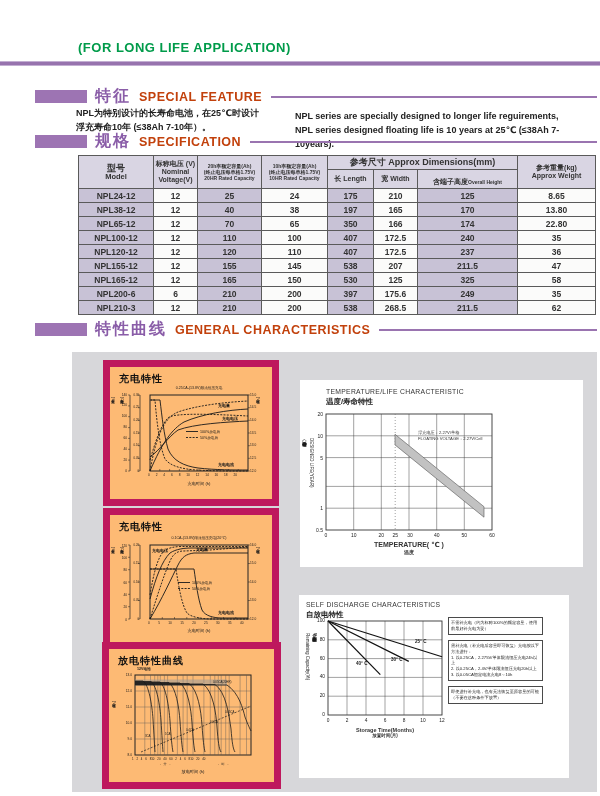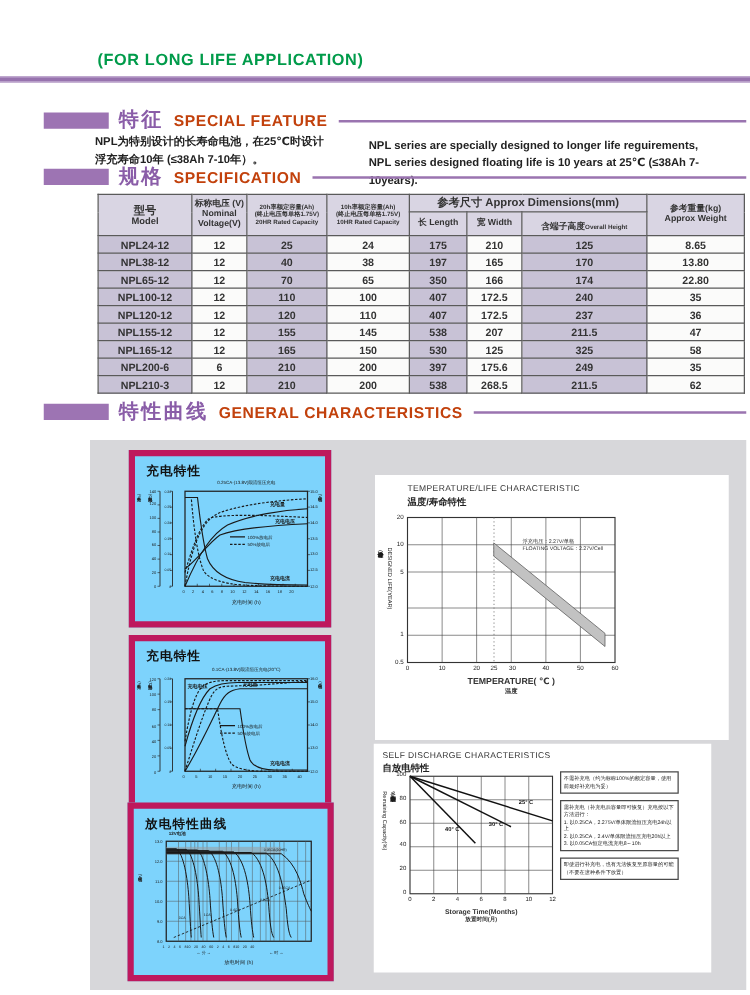--- a/index.html
+++ b/index.html
@@ -25,21 +25,21 @@
   .spec th{background:#d9d5e3;color:#333;font-weight:bold;}
   .spec td{background:#fbfbfa;color:#333;font-size:8.5px;height:13px;font-weight:bold;}
   .spec td.lav{background:#c8c2d6;}
   .h-cn{font-size:9px;line-height:10px;}
   .h-en{font-size:7.5px;line-height:8px;}
   .h-sm{font-size:7px;line-height:8px;}
   .h-xs{font-size:5px;line-height:6px;font-weight:bold;}
   .h-dim{font-size:9px;}
   
   .panel{position:absolute;left:72px;top:352px;width:525px;height:440px;background:#d7d7da;}
-  .wbox{position:absolute;background:#7dd3fc;border:5px solid #be185d;}
+  .wbox{position:absolute;background:#fdba74;border:7px solid #be185d;padding-left:10px;}
   .wpanel{position:absolute;background:#ffffff;}
   .wbox svg,.wpanel svg{position:absolute;left:0;top:0;}
   svg text{font-family:inherit;fill:#1a1a1a;}
   .bt{position:absolute;left:9px;top:5px;font-size:10px;font-weight:bold;color:#111;letter-spacing:1px;}
   .lbl{position:absolute;color:#1a1a1a;}
   .ticks{position:absolute;color:#1a1a1a;white-space:pre-line;}
   
   .xtD{position:absolute;top:152px;font-size:5px;transform:translateX(-50%);color:#222;}
   .ytD{position:absolute;left:6px;width:17px;text-align:right;font-size:5px;color:#222;}
   .xtE{position:absolute;top:123px;font-size:4.8px;transform:translateX(-50%);color:#222;}
@@ -351,21 +351,21 @@
 11.0
 10.0
 9.0
 8.0</div>
       <div class="lbl" style="left:23px;top:107.5px;width:122px;font-size:2.9px;word-spacing:2px;">1 2 4 6 810 20 40 60 2 4 6 810 20 40</div>
       <div class="lbl" style="left:30px;top:113px;width:52px;text-align:center;font-size:3.2px;">← 分 →</div>
       <div class="lbl" style="left:88px;top:113px;width:52px;text-align:center;font-size:3.2px;">← 时 →</div>
       <div class="lbl" style="left:26px;top:120px;width:116px;text-align:center;font-size:4.2px;">放电时间 (h)</div>
     </div>
 
-    <div class="wpanel" style="left:228px;top:28px;width:283px;height:212px;">
+    <div class="wpanel" style="left:228px;top:28px;width:283px;height:187px;">
       <svg width="283" height="187" viewBox="0 0 283 187">
         <rect x="26" y="34" width="166" height="116" fill="none" stroke="#333" stroke-width="0.9"></rect>
         <path d="M53.7,34V150 M81.3,34V150 M109,34V150 M136.7,34V150 M164.3,34V150" stroke="#444" stroke-width="0.5"></path>
         <path d="M26,55.8H192 M26,77.6H192 M26,106.4H192 M26,128.2H192" stroke="#444" stroke-width="0.5"></path>
         <path d="M95.2,34V150" stroke="#777" stroke-width="0.7" stroke-dasharray="1 2"></path>
         <polygon points="95,54.3 95,64.9 184,137.2 184,126.7" fill="#c2c2c2" stroke="#555" stroke-width="0.6"></polygon>
       </svg>
       <div class="lbl" style="left:26px;top:8px;font-size:6.8px;letter-spacing:.3px;color:#333;">TEMPERATURE/LIFE CHARACTERISTIC</div>
       <div class="lbl" style="left:26px;top:17px;font-size:7.5px;font-weight:bold;color:#222;">温度/寿命特性</div>
       <div class="lbl" style="left:118px;top:50px;font-size:4.2px;line-height:1.45;color:#333;">

